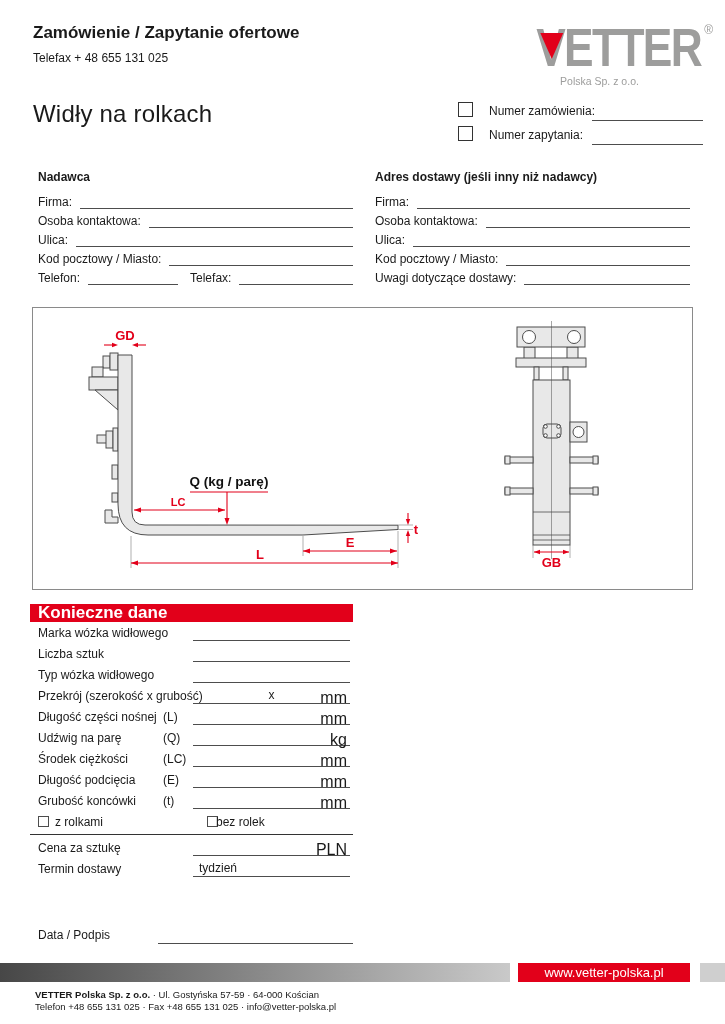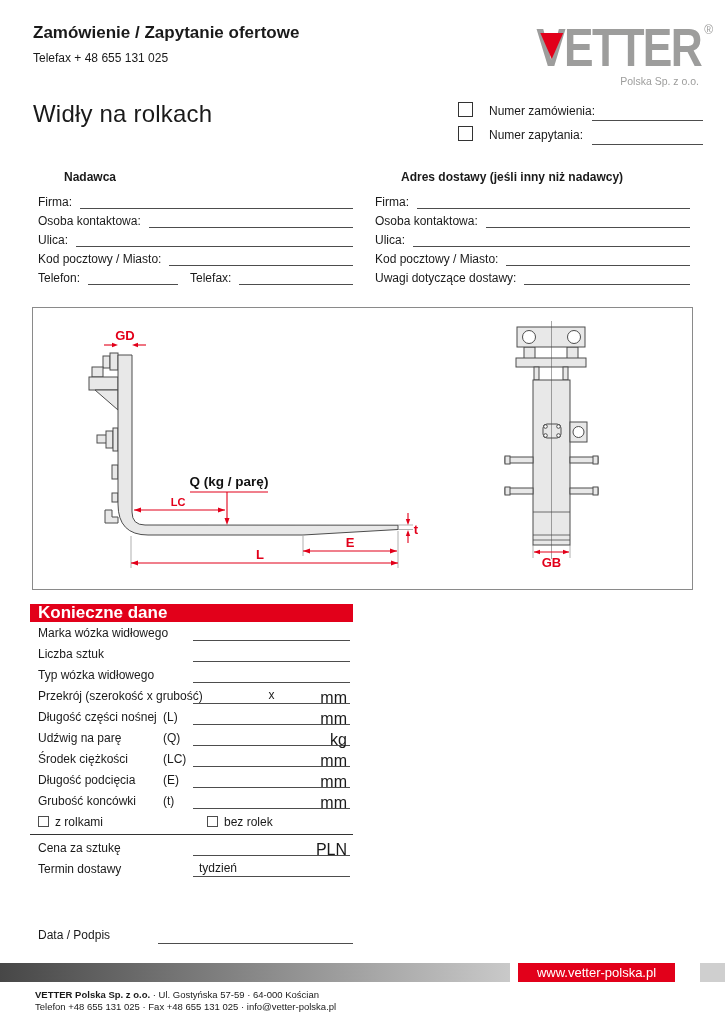--- a/index.html
+++ b/index.html
@@ -6,37 +6,37 @@
   #page{position:relative;width:725px;height:1024px;background:#fff;overflow:hidden;
         font-family:"Liberation Sans",sans-serif;color:#1a1a1a;}
   .abs{position:absolute;}
 
   
   .doc-title{left:33px;top:23px;font-size:17px;font-weight:bold;}
   .doc-telefax{left:33px;top:51px;font-size:12px;}
   .product-title{left:33px;top:100px;font-size:24px;font-weight:400;letter-spacing:.2px;}
 
   
-  .logo{top:24px;right:25px;width:200px;height:62px;text-align:right;}
+  .logo{top:24px;right:25px;width:200px;height:62px;text-align:center;}
   .logo-wrap{position:relative;display:inline-block;transform:scaleX(.82);transform-origin:right center;}
   .logo-brand{font-size:54px;font-weight:bold;color:#9d9d9c;letter-spacing:-2px;line-height:46px;}
   .logo-tri{position:absolute;left:5px;top:9px;width:0;height:0;
             border-left:14px solid transparent;border-right:14px solid transparent;
             border-top:26px solid #e2001a;}
   .logo-reg{position:absolute;right:-13px;top:-1px;font-size:12px;color:#9d9d9c;}
   .logo-sub{font-size:10.5px;color:#9d9d9c;margin-top:5px;padding-right:1px;}
 
   
   .cb{box-sizing:border-box;width:15px;height:15px;border:1.4px solid #333;background:#fff;}
   .numlabel{font-size:12px;}
   .numline{border-bottom:1px solid #4d4d4d;width:111px;height:0;}
 
   
   .addr{width:315px;}
-  .addr-heading{font-size:12px;font-weight:bold;height:20px;margin-left:26px;}
+  .addr-heading{font-size:12px;font-weight:bold;height:20px;}
   .frow{display:flex;align-items:flex-end;height:19px;font-size:12px;white-space:nowrap;}
   .fline{flex:1;border-bottom:1px solid #4d4d4d;height:15px;margin-left:8px;}
   .fline.short{flex:0 0 90px;}
   .flabel2{margin-left:12px;}
 
   
   .diagram-box{left:32px;top:307px;}
   svg text{font-family:"Liberation Sans",sans-serif;}
   .dim{fill:#e2001a;font-size:13px;font-weight:bold;}
   .dimsmall{fill:#e2001a;font-size:11px;font-weight:bold;}
@@ -59,21 +59,21 @@
   .cbtext{position:absolute;top:4px;font-size:12px;}
   .tsep{border-top:1.5px solid #333;height:2px;margin-top:2px;}
 
   
   .sig-label{left:38px;top:928px;font-size:12px;}
   .sig-line{left:158px;top:943px;width:195px;border-bottom:1px solid #4d4d4d;height:0;}
 
   
   .grad-bar{left:0;top:963px;width:510px;height:19px;
             background:linear-gradient(to right,#474747,#c9c9c9);}
-  .web-box{left:518px;top:963px;width:157px;height:19px;background:#e2001a;color:#fff;
+  .web-box{left:518px;top:963px;width:172px;height:19px;background:#e2001a;color:#fff;
            font-size:13px;text-align:center;line-height:19px;}
   .corner-box{left:700px;top:963px;width:25px;height:19px;background:#cfcfcf;}
   .footer-text{left:35px;top:989px;font-size:9.5px;line-height:12px;}
   .footer-text b{font-weight:bold;}
 </style>
 </head>
 <body>
 
 <div id="page">
 
@@ -319,21 +319,21 @@
       <span class="tcode">(t)</span>
       <div class="tvalue">
         <span class="tunit">mm</span>
       </div>
     </div>
 
     <div class="trow">
       <span class="cbsmall" style="left:8px;"></span>
       <span class="cbtext" style="left:25px;">z rolkami</span>
       <span class="cbsmall" style="left:177px;"></span>
-      <span class="cbtext" style="left:194px;">bez rolek</span>
+      <span class="cbtext" style="left:186px;">bez rolek</span>
     </div>
 
     <div class="tsep"></div>
 
     <div class="trow">
       <span class="tlabel">Cena za sztukę</span>
       <div class="tvalue">
         <span class="tunit">PLN</span>
       </div>
     </div>

